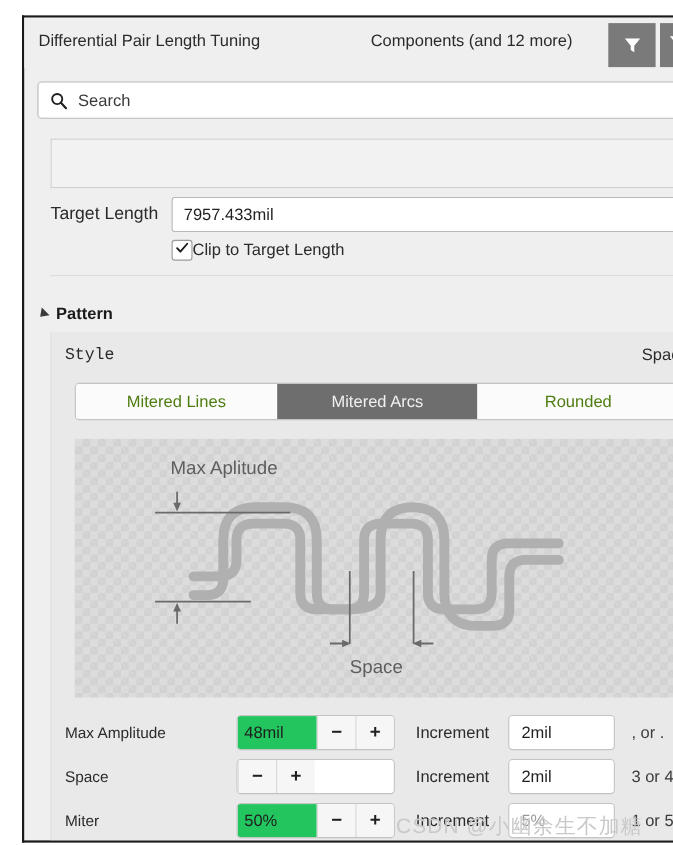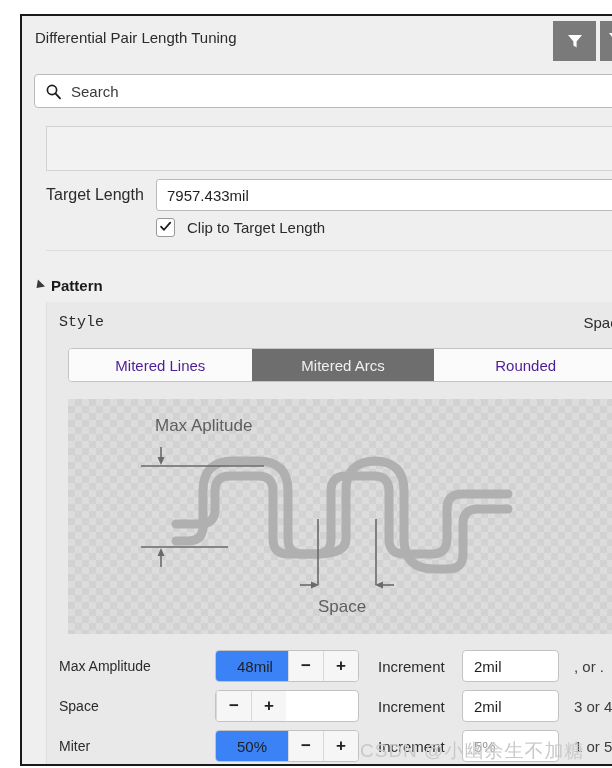--- a/index.html
+++ b/index.html
@@ -173,21 +173,21 @@
     border: 1px solid #9a9a9a;
     border-radius: 3px;
     box-sizing: border-box;
     display: flex;
     align-items: center;
     justify-content: center;
     cursor: pointer;
     flex: none;
   }
   .clip-label {
-    margin-left: 12px;
+    margin-left: 0;
     font-size: 15px;
     color: #2b2b2b;
     white-space: nowrap;
   }
 
   
   .sep {
     position: absolute;
     left: 24px;
     top: 234px;
@@ -266,21 +266,21 @@
     box-sizing: border-box;
     display: flex;
     overflow: hidden;
   }
   .seg {
     flex: 1 1 0;
     display: flex;
     align-items: center;
     justify-content: center;
     font-size: 15px;
-    color: #4c1d95;
+    color: #4d7c0f;
     cursor: pointer;
     background: #fbfbfb;
   }
   .seg.active {
     background: #6e6e6e;
     color: #f0f0f0;
   }
 
   
   .preview {
@@ -324,24 +324,24 @@
     border: 1px solid #c3c3c3;
     border-radius: 4px;
     box-sizing: border-box;
     display: flex;
     overflow: hidden;
   }
   .spin-value {
     flex: 1 1 auto;
     display: flex;
     align-items: center;
-    padding-left: 21px;
+    padding-left: 6px;
     font-size: 15px;
     color: #1f1f1f;
-    background: #3b82f6;
+    background: #22c55e;
   }
   .spin-btn {
     width: 34px;
     border-left: 1px solid #d8d8d8;
     background: #f6f6f6;
     display: flex;
     align-items: center;
     justify-content: center;
     cursor: pointer;
     font-size: 17px;
@@ -396,20 +396,21 @@
   }
 </style>
 </head>
 <body>
 
 <div id="root">
   <div class="panel">
 
     <div class="titlebar">
       <div class="title-text">Differential Pair Length Tuning</div>
+      <div class="title-components">Components (and 12 more)</div>
 
       <div class="filter-btn">
         <span>
           <svg width="20" height="20" viewBox="0 0 20 20">
             <path d="M3 4 H17 L11.6 10.6 V16.5 L8.4 14.4 V10.6 Z" fill="#ffffff"></path>
           </svg>
         </span>
       </div>
 
       <div class="filter-btn-partial">

